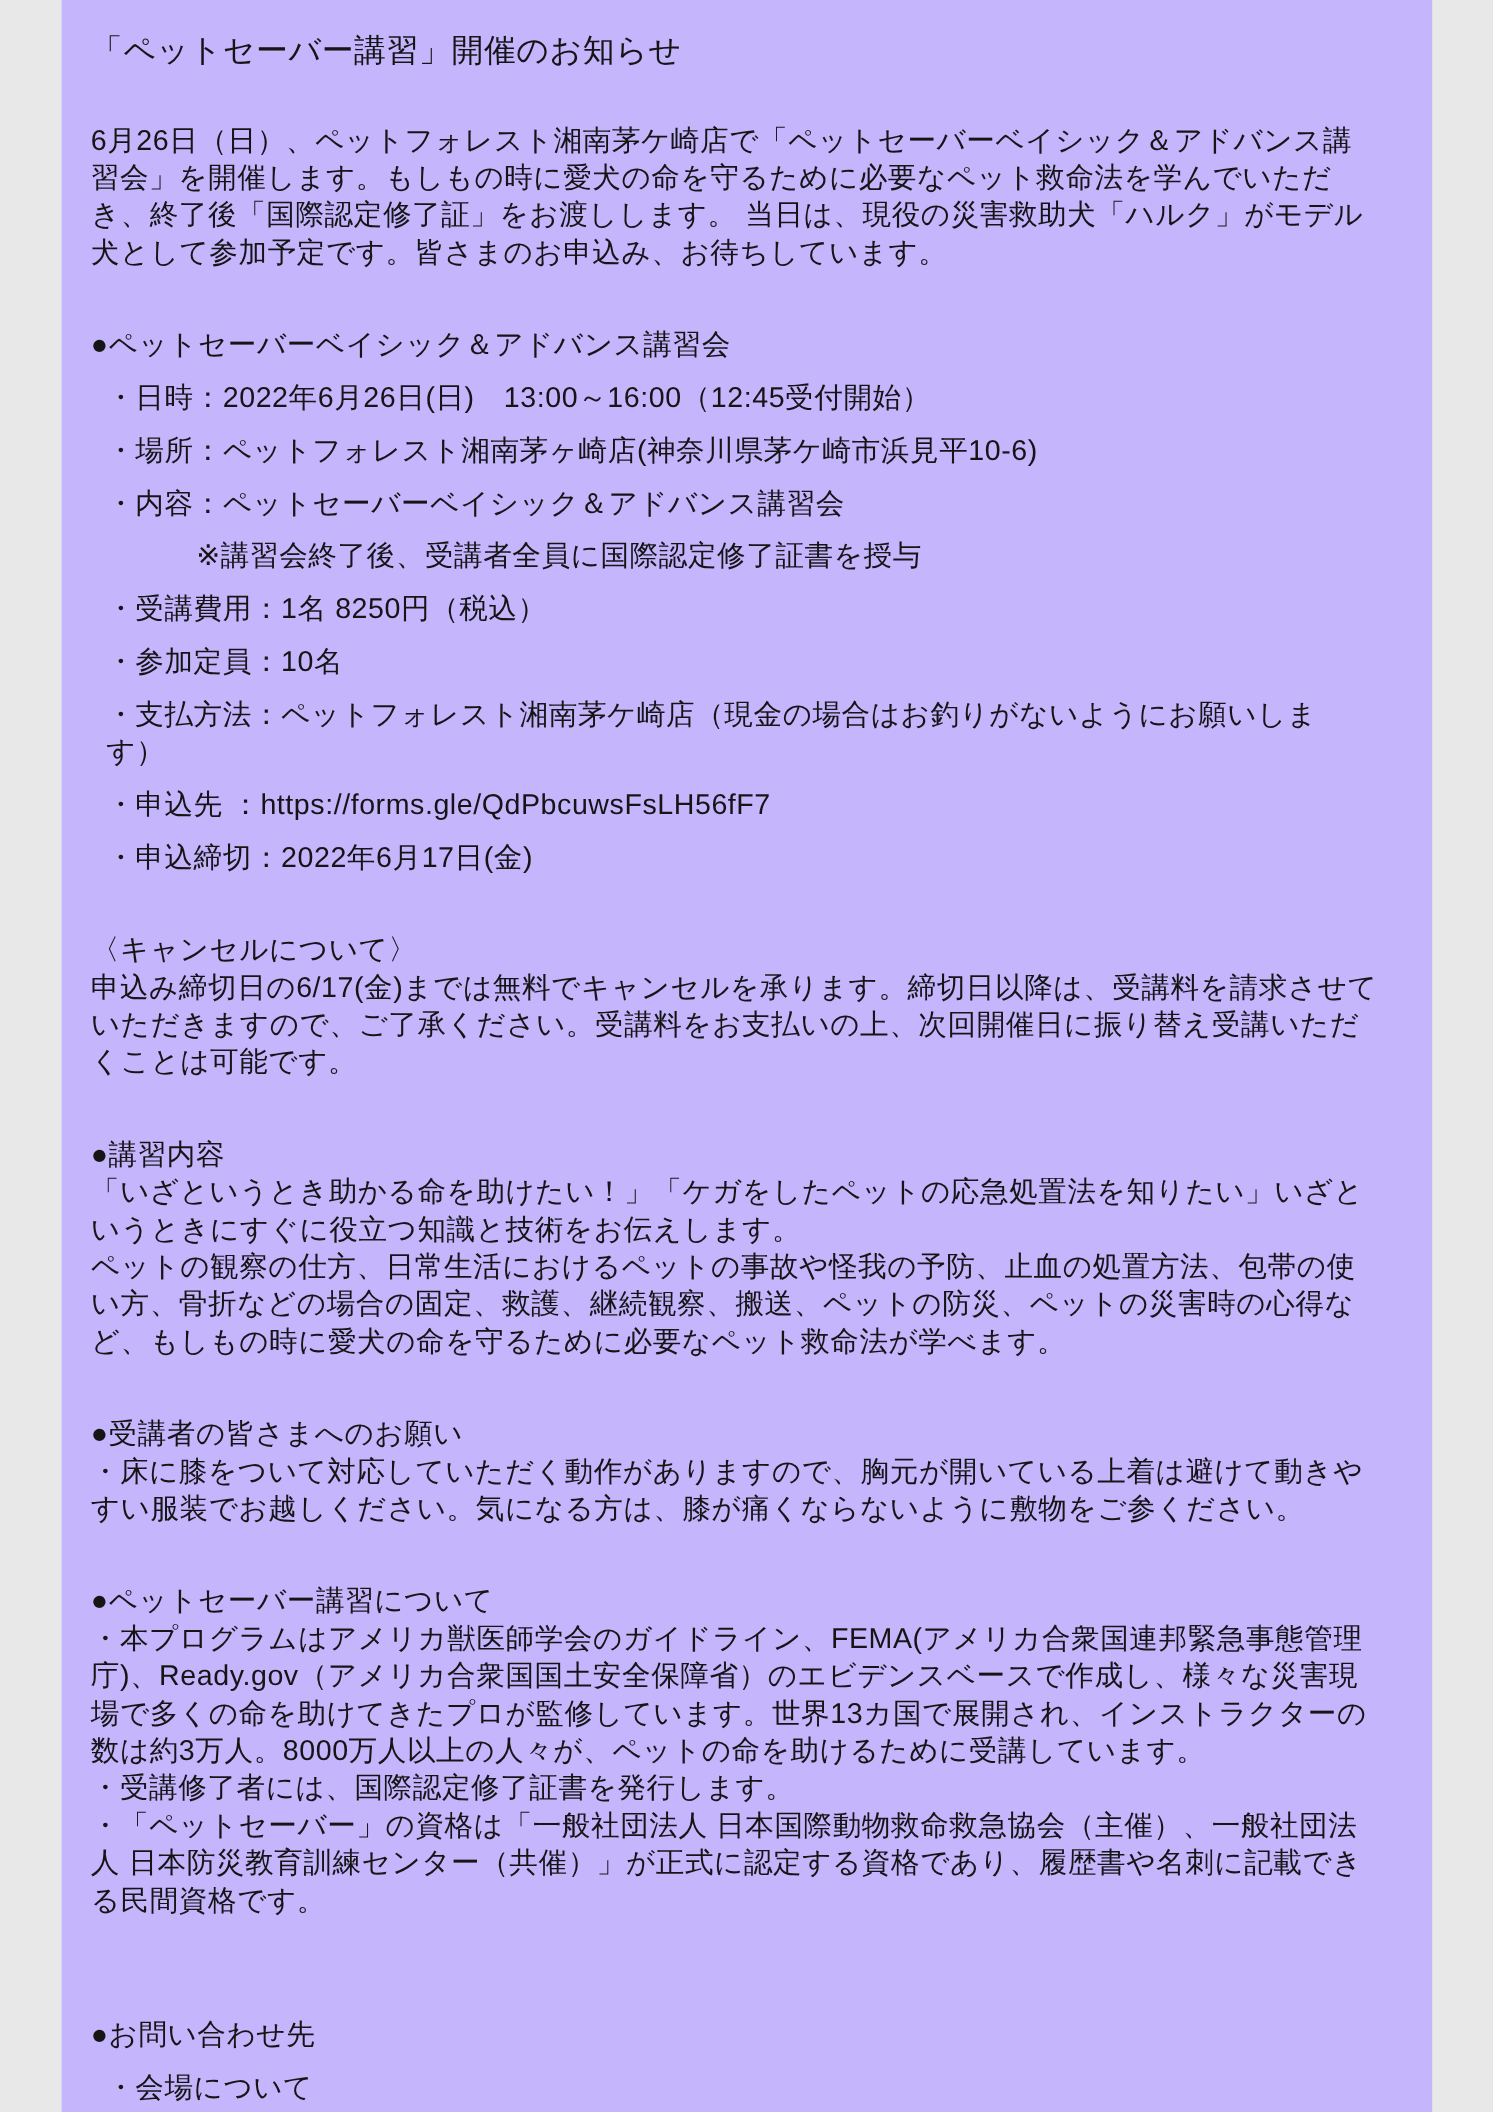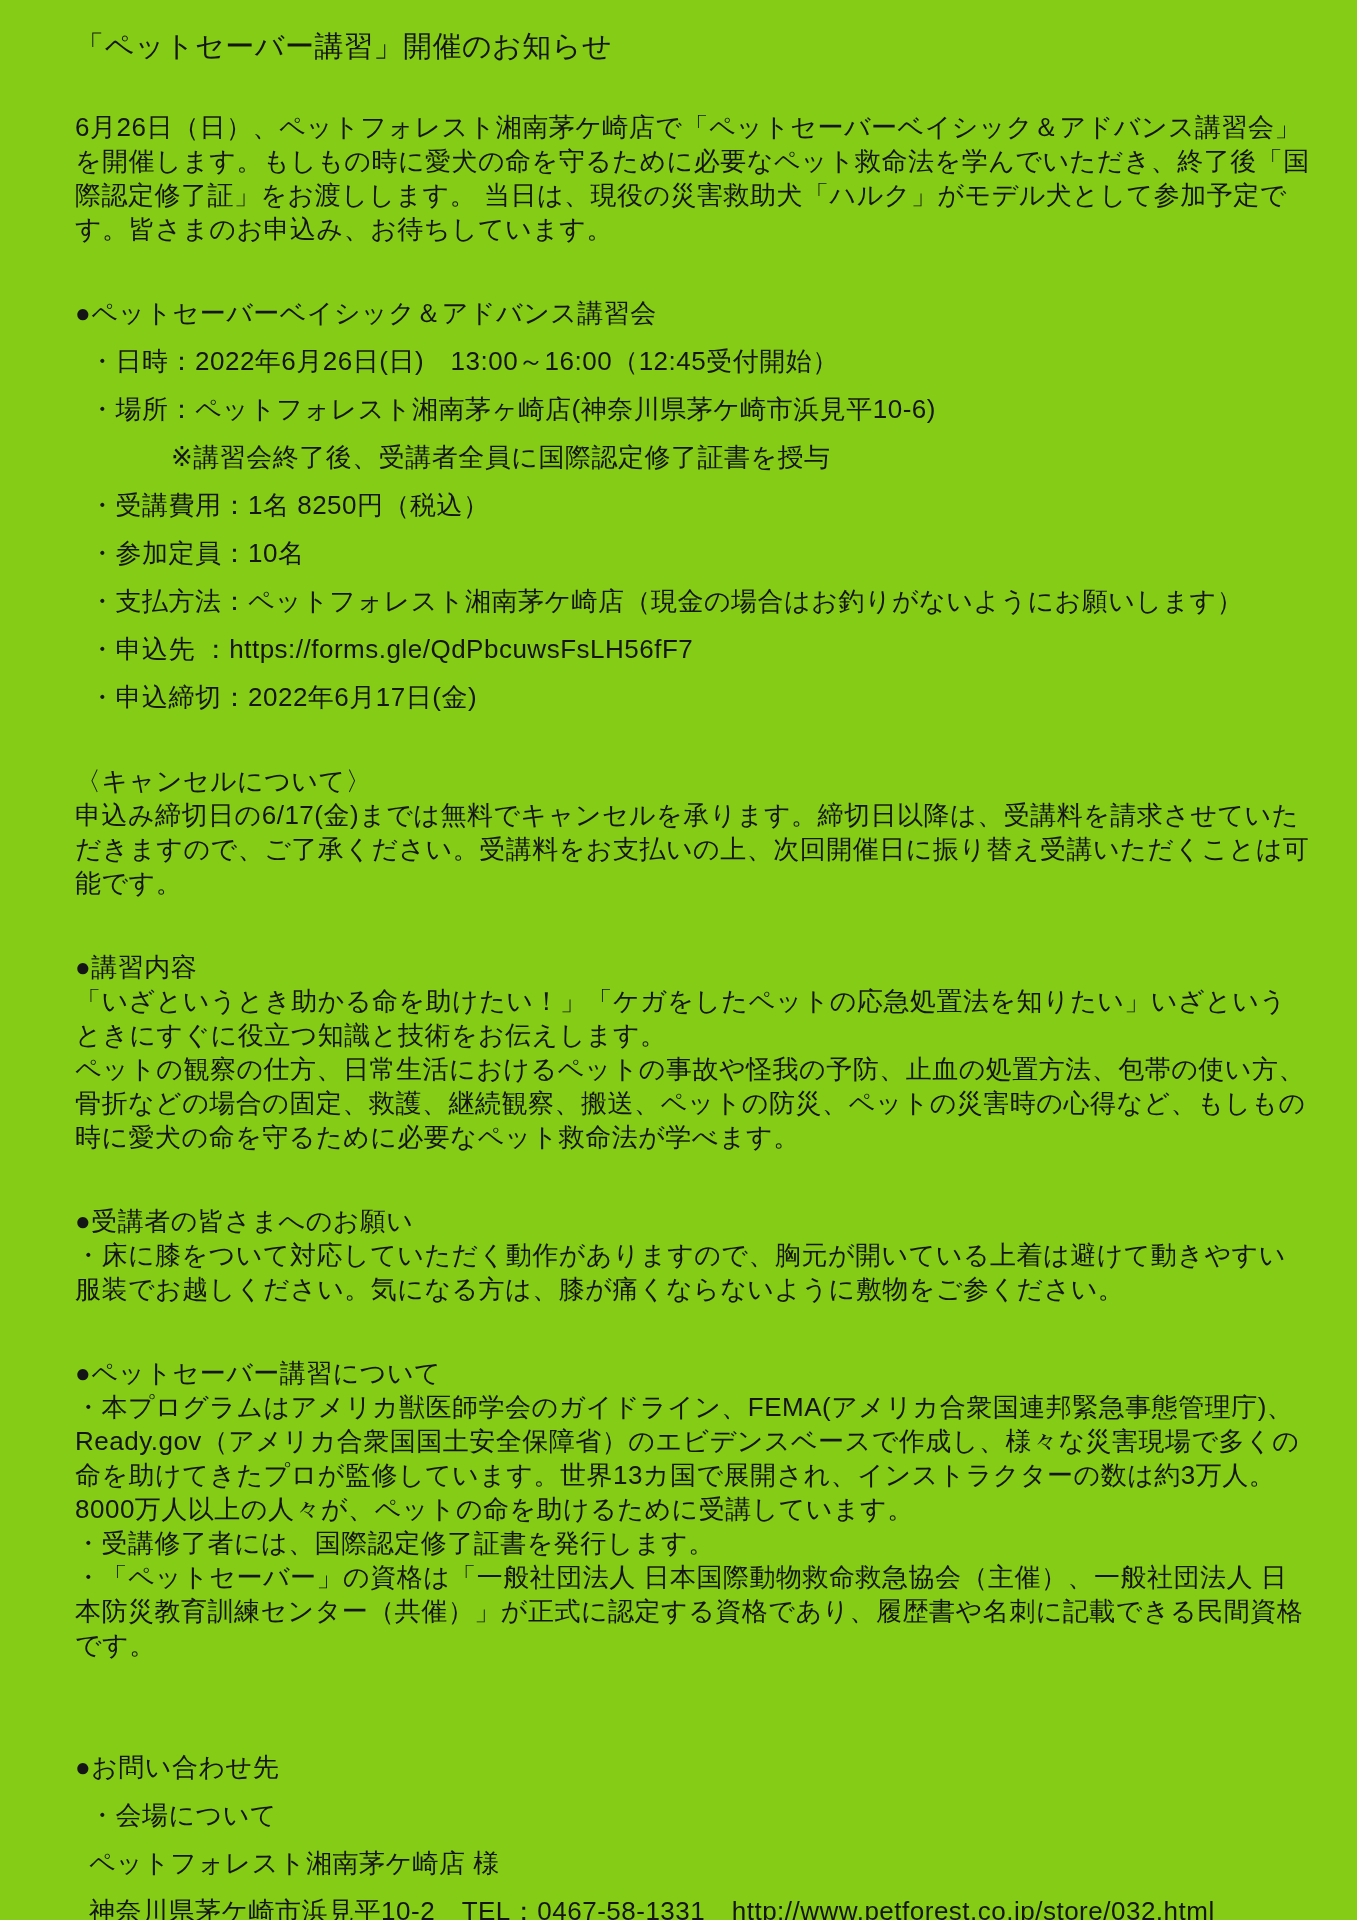--- a/index.html
+++ b/index.html
@@ -2,31 +2,31 @@
 <html lang="ja"><head>
 <meta charset="utf-8">
 <style>
   html, body {
     margin: 0;
     padding: 0;
     background: #e8e8e8;
   }
   .page {
     position: relative;
-    width: 1357px;
+    width: 1246px;
     height: 1920px;
     margin: 0 auto;
-    background: #84cc16;
+    background: #c4b5fd;
     color: #151515;
     font-family: "Liberation Sans", "DejaVu Sans", sans-serif;
     font-weight: 500;
     font-size: 26px;
     line-height: 34px;
     box-sizing: border-box;
-    padding: 26px 47px 40px 75px;
+    padding: 26px 47px 40px 27px;
     overflow: hidden;
     letter-spacing: 0.5px;
   }
   .title {
     font-size: 29px;
     line-height: 40px;
     margin: 0 0 44px 0;
     font-weight: 500;
   }
   .para { margin: 0; }
@@ -45,20 +45,21 @@
 <div class="page">
 
   <h1 class="title">「ペットセーバー講習」開催のお知らせ</h1>
 
   <p class="para">6月26日（日）、ペットフォレスト湘南茅ケ崎店で「ペットセーバーベイシック＆アドバンス講習会」を開催します。もしもの時に愛犬の命を守るために必要なペット救命法を学んでいただき、終了後「国際認定修了証」をお渡しします。 当日は、現役の災害救助犬「ハルク」がモデル犬として参加予定です。皆さまのお申込み、お待ちしています。</p>
 
   <div class="section">
     <p class="heading">●ペットセーバーベイシック＆アドバンス講習会</p>
     <p class="line">・日時：2022年6月26日(日)　13:00～16:00（12:45受付開始）</p>
     <p class="line">・場所：ペットフォレスト湘南茅ヶ崎店(神奈川県茅ケ崎市浜見平10-6)</p>
+    <p class="line">・内容：ペットセーバーベイシック＆アドバンス講習会</p>
     <p class="line line--indent">※講習会終了後、受講者全員に国際認定修了証書を授与</p>
     <p class="line">・受講費用：1名 8250円（税込）</p>
     <p class="line">・参加定員：10名</p>
     <p class="line">・支払方法：ペットフォレスト湘南茅ケ崎店（現金の場合はお釣りがないようにお願いします）</p>
     <p class="line">・申込先 ：https://forms.gle/QdPbcuwsFsLH56fF7</p>
     <p class="line">・申込締切：2022年6月17日(金)</p>
   </div>
 
   <div class="section">
     <p class="heading">〈キャンセルについて〉</p>

